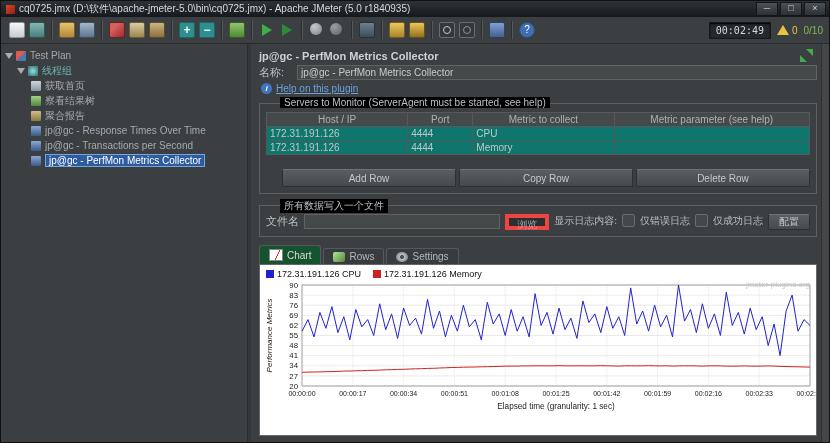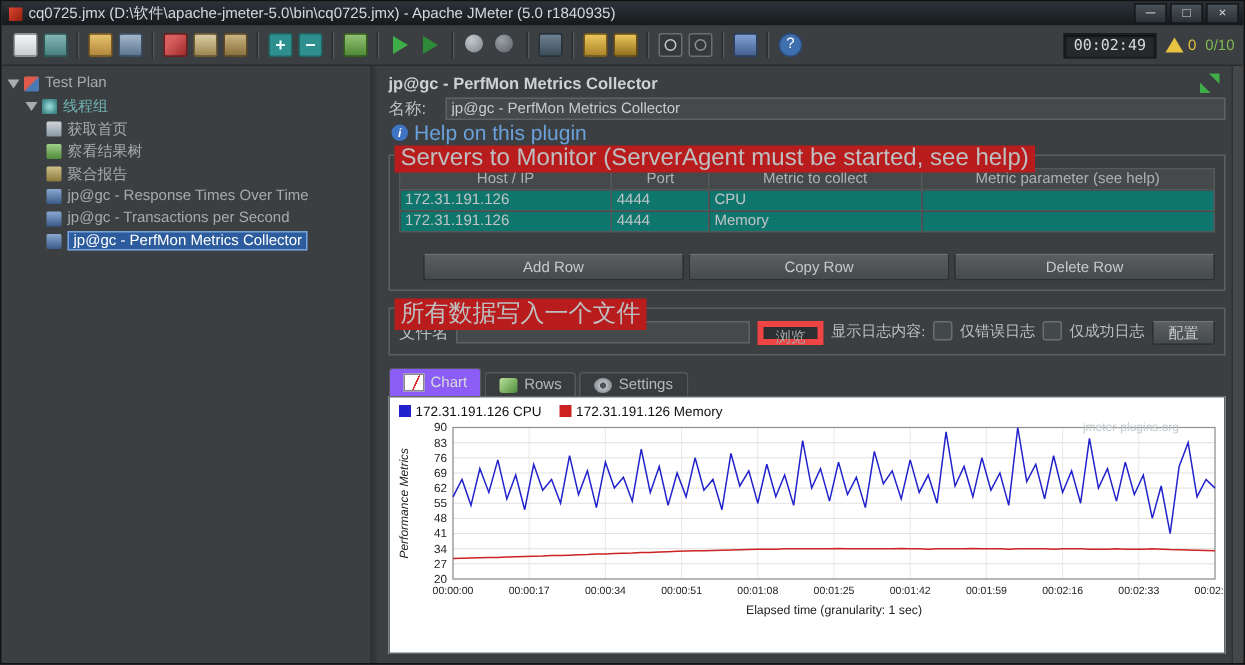--- a/index.html
+++ b/index.html
@@ -73,50 +73,50 @@
   .mp-title{font-size:11px;font-weight:bold;color:#ced2d5;flex:1;}
   .max-ic{width:13px;height:13px;position:relative;margin-right:4px;}
   .max-ic::before{content:"";position:absolute;right:0;top:0;border-top:7px solid #3fae49;border-left:7px solid transparent;}
   .max-ic::after{content:"";position:absolute;left:0;bottom:0;border-bottom:7px solid #3fae49;border-right:7px solid transparent;}
   .frow{display:flex;align-items:center;height:17px;padding:0 2px;gap:4px;}
   .frow label{font-size:11px;color:#bcbfc1;width:34px;flex:none;}
   .tin{flex:1;background:#45494a;border:1px solid #5e6262;color:#c8cbcd;font-size:10px;height:13px;padding:0 3px;font-family:inherit;}
   .help-row{display:flex;align-items:center;gap:4px;height:14px;padding:0 4px;}
   .info-ic{width:11px;height:11px;border-radius:50%;background:#3f74c4;color:#fff;font-size:8px;text-align:center;line-height:11px;flex:none;font-style:italic;font-weight:bold;}
   .info-ic::before{content:"i";}
-  .help-link{color:#6aa0dc;font-size:14px;}
+  .help-link{color:#6aa0dc;font-size:10px;text-decoration:underline;}
   .group{border:1px solid #5e6060;margin:8px 2px 0;position:relative;padding:8px 6px 6px;}
-  .glabel{position:absolute;top:-7px;left:3px;background:#b91c1c;padding:0 4px;font-size:16px;color:#bdbfc1;}
+  .glabel{position:absolute;top:-7px;left:20px;background:#000000;padding:0 4px;font-size:10px;color:#bdbfc1;}
   table.srv{border-collapse:collapse;width:100%;table-layout:fixed;}
   table.srv th{background:#45494a;color:#aeb1b3;font-weight:normal;font-size:10px;border:1px solid #55595b;height:13px;padding:0 3px;}
   table.srv td{background:#0f766e;color:#c2c5c7;font-size:10px;border:1px solid #55595b;height:13px;padding:0 3px;text-align:left;overflow:hidden;}
   .tbl-filler{height:14px;}
   .btn-row{display:flex;gap:3px;padding-left:16px;}
   .jbtn{flex:1;height:18px;background:linear-gradient(#5a5e60,#454a4c);border:1px solid #2e3132;border-top-color:#6e7274;color:#c6c9cb;font-size:10px;font-family:inherit;border-radius:2px;}
   .dbtn{background:#2c2f31;border:4px solid #ef4444;color:#a2a7aa;font-size:10px;height:16px;padding:0 8px;font-family:inherit;flex:none;}
   .sbtn{height:16px;background:linear-gradient(#5a5e60,#454a4c);border:1px solid #2e3132;border-top-color:#6e7274;color:#c6c9cb;font-size:10px;padding:0 10px;font-family:inherit;border-radius:2px;flex:none;}
   .file-row{display:flex;align-items:flex-start;gap:5px;}
   .file-row .flabel{font-size:11px;color:#bcbfc1;flex:none;}
   .file-row .slabel{font-size:10px;color:#bcbfc1;flex:none;}
   .cb{width:11px;height:11px;background:#43484a;border:1px solid #6a6e70;border-radius:2px;flex:none;}
   .cb-label{font-size:10px;color:#bcbfc1;flex:none;}
   
   .tabs{display:flex;align-items:flex-end;margin:8px 2px 0;height:19px;}
   .tab{display:flex;align-items:center;gap:4px;padding:2px 9px;background:#393c3e;border:1px solid #56595b;border-bottom:none;color:#b4b7b9;font-size:10px;margin-right:2px;border-radius:3px 3px 0 0;height:16px;box-sizing:border-box;}
-  .tab.active{background:#8b5cf6;color:#d8dbdd;height:19px;}
+  .tab.active{background:#14532d;color:#d8dbdd;height:19px;}
   .tab-ic{width:12px;height:10px;flex:none;}
   .chart-ic{background:linear-gradient(115deg,#fff 55%,#d33 56%,#d33 62%,#fff 63%),linear-gradient(75deg,#fff 40%,#33d 41%,#33f 50%,#fff 51%);background-color:#fff;border:1px solid #888;}
   .rows-ic{background:linear-gradient(135deg,#b9e29a,#4f8a3a);border-radius:2px;}
   .settings-ic{border-radius:50%;background:radial-gradient(circle,#4e5254 25%,#b9bfc3 28%,#82898e 80%);}
   
   .chart-wrap{flex:1;min-height:0;margin:0 2px 6px;background:#fff;border:1px solid #64686a;position:relative;display:flex;flex-direction:column;overflow:hidden;}
   .legend{display:flex;align-items:center;gap:12px;padding:2px 6px 0;font-size:9px;color:#111;height:13px;flex:none;}
   .lg-item{display:flex;align-items:center;gap:3px;}
   .lg-sq{width:8px;height:8px;flex:none;}
-  .watermark{position:absolute;top:15px;right:30px;font-size:8px;color:#c2c8cc;}
+  .watermark{position:absolute;top:15px;right:6px;font-size:8px;color:#c2c8cc;}
   svg.chartsvg{display:block;margin:0 auto;}
 </style>
 </head>
 <body>
 
 <div class="app">
 
   <div class="titlebar">
     <div class="app-ic"></div>
     <div class="title-text">cq0725.jmx (D:\软件\apache-jmeter-5.0\bin\cq0725.jmx) - Apache JMeter (5.0 r1840935)</div>

